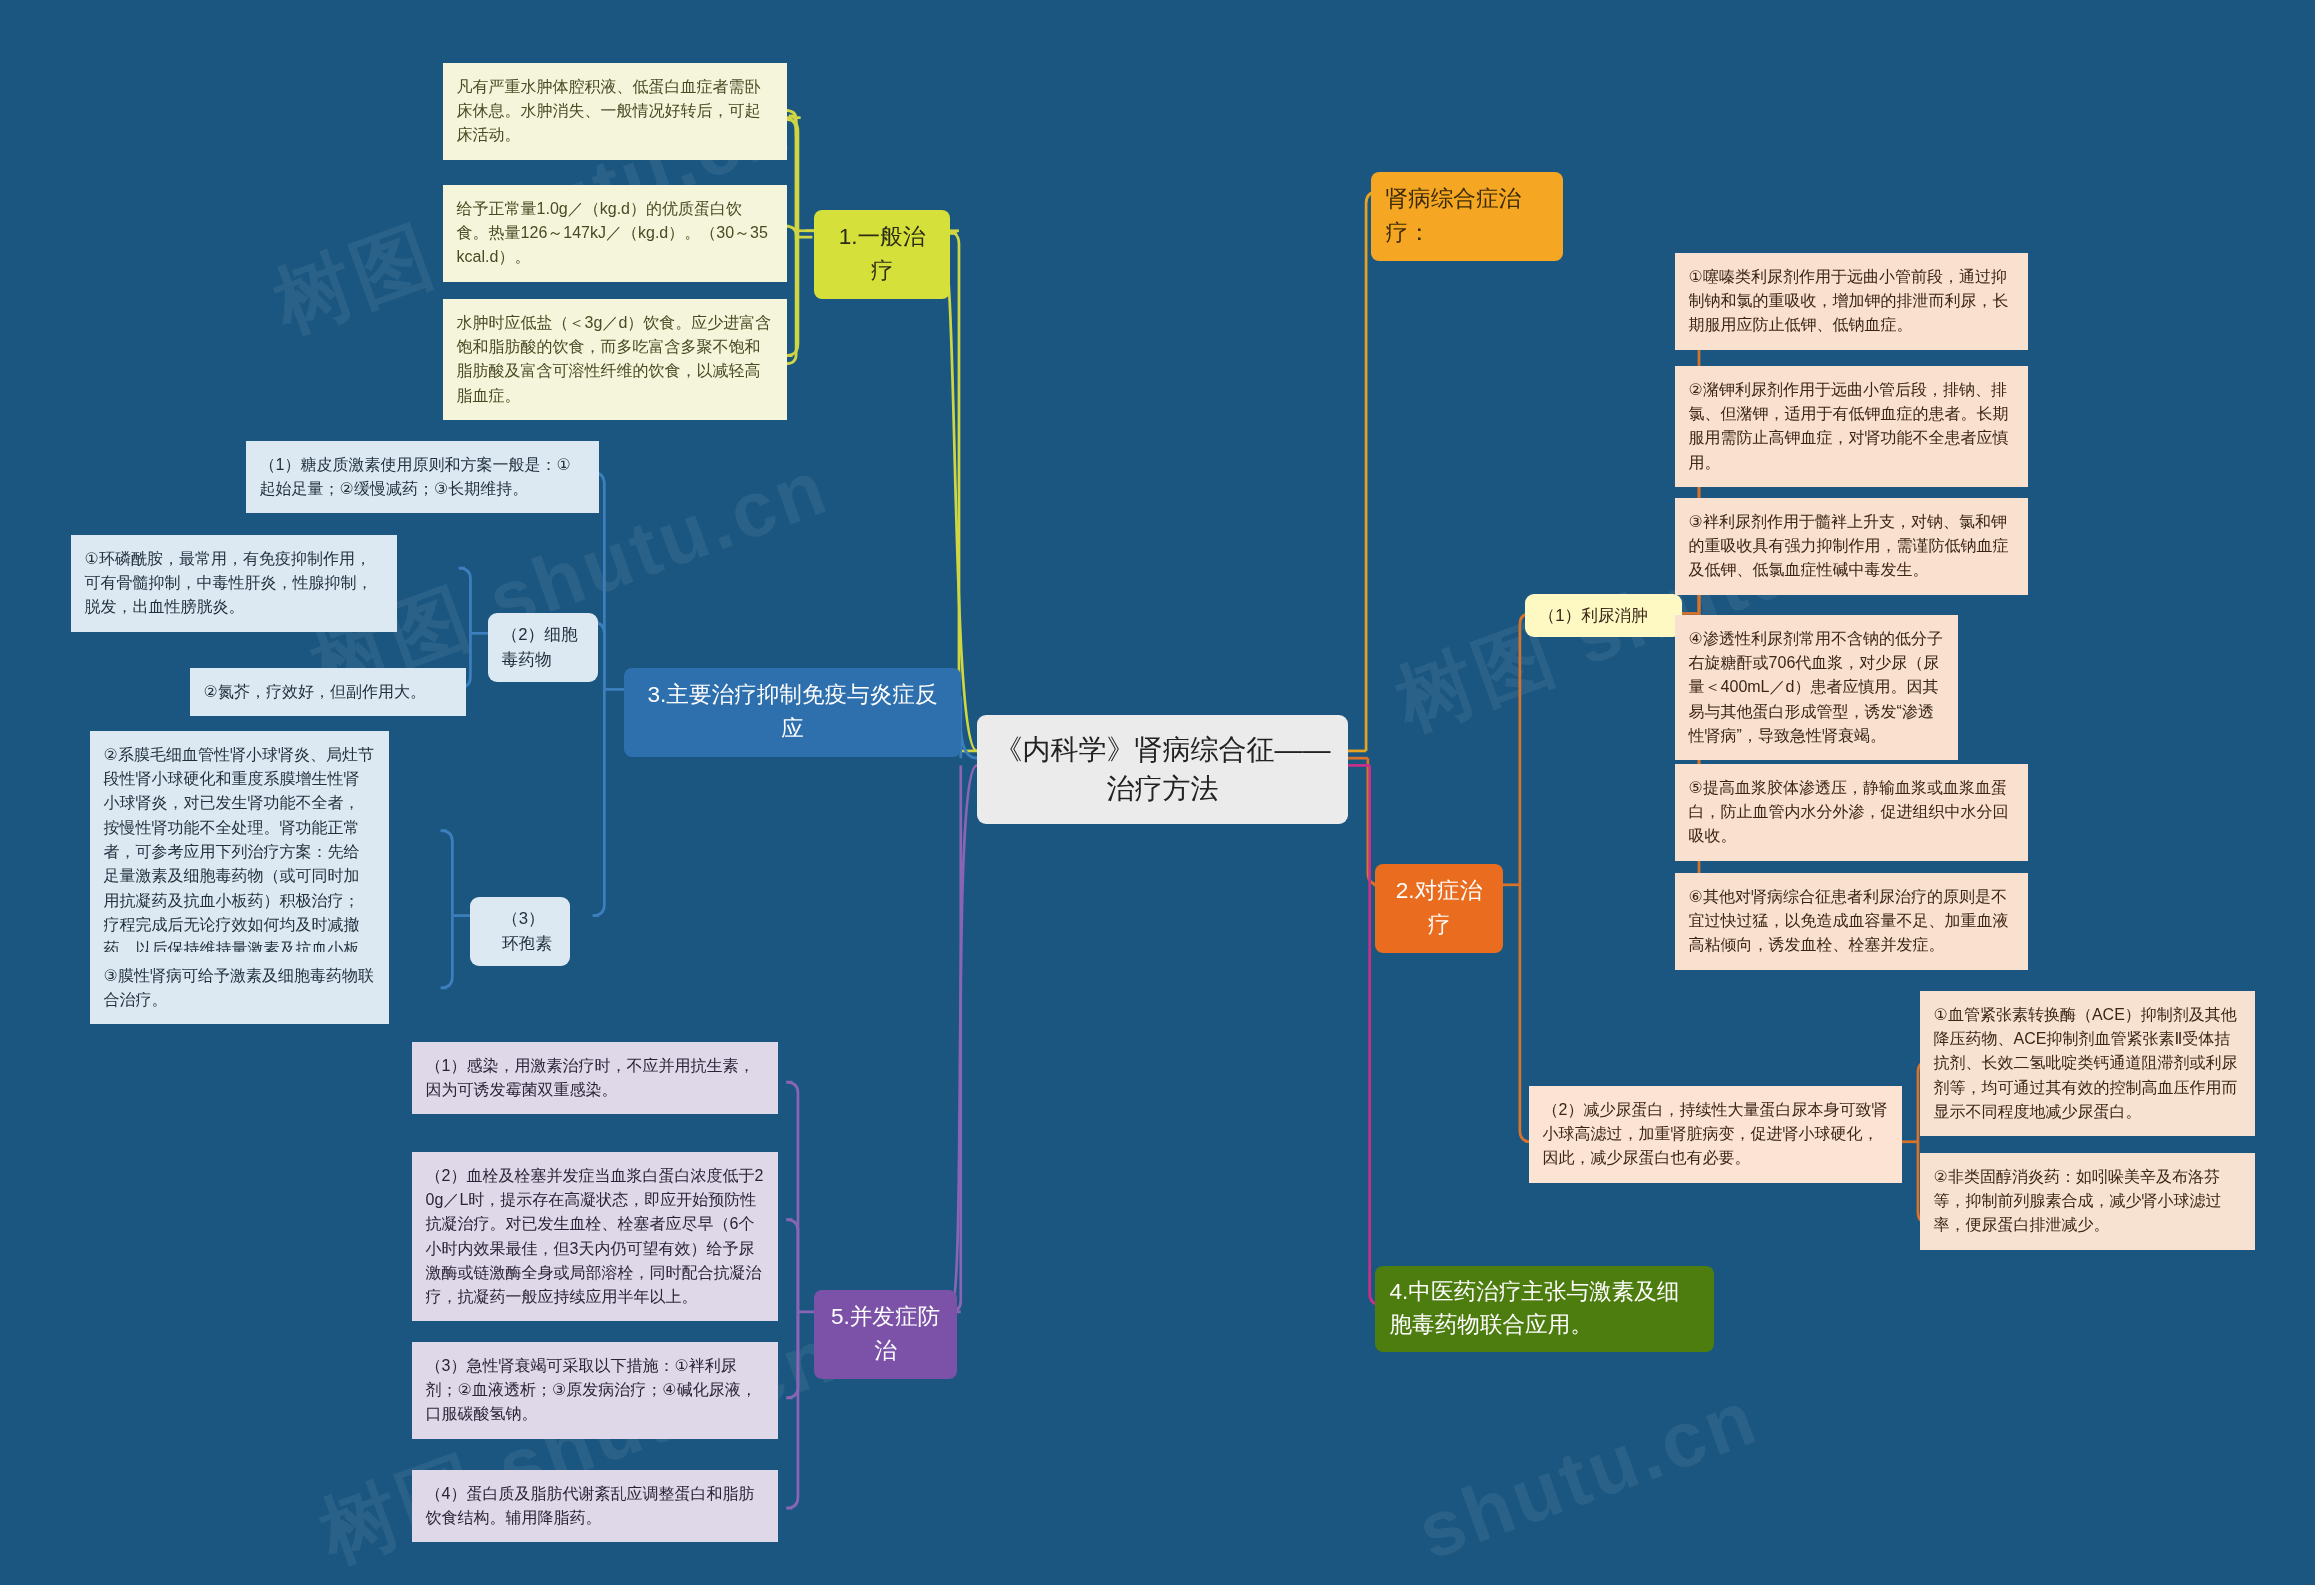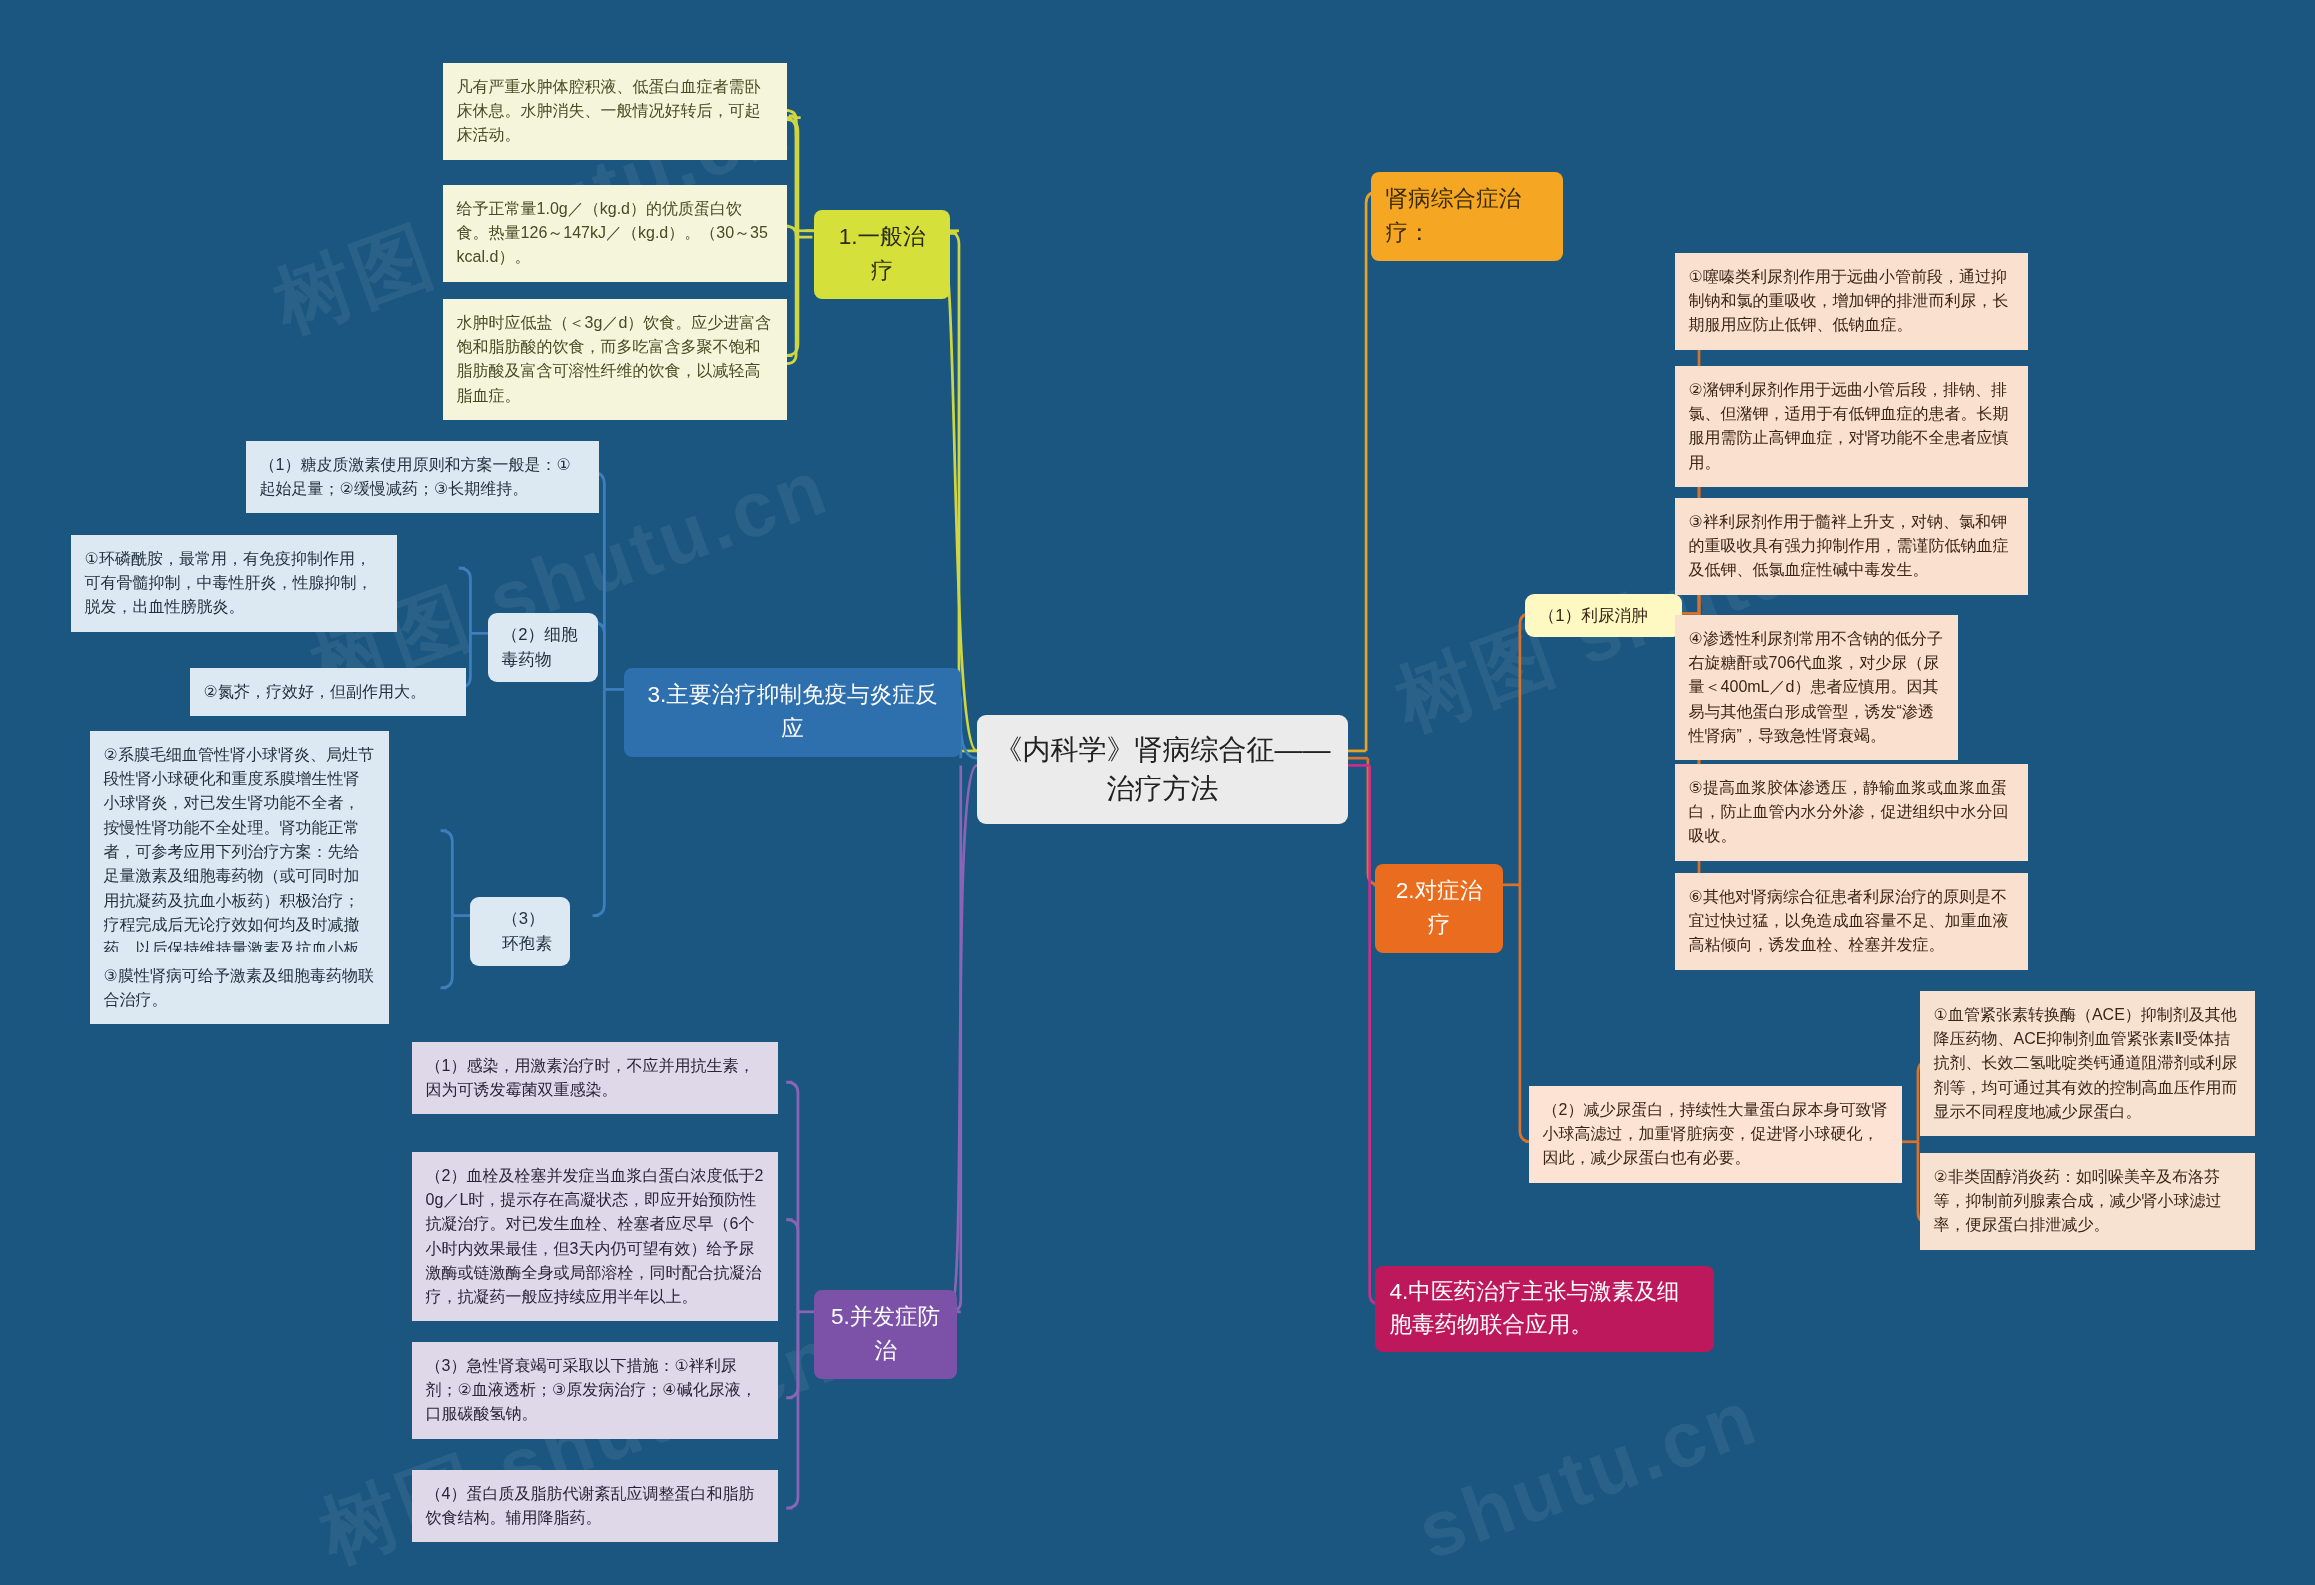--- a/index.html
+++ b/index.html
@@ -64,21 +64,21 @@
     font-size: 22.6px;
     padding: 10px 14.5px;
     border-radius: 8.1px;
     text-align: center;
   }
   .b-green  { background:#d6e03b; color:#2b2b16; }
   .b-blue   { background:#2e6fae; color:#ffffff; }
   .b-purple { background:#7b52a8; color:#ffffff; }
   .b-orange-hdr { background:#f5a623; color:#3a2a05; }
   .b-orange { background:#ea6c1f; color:#ffffff; }
-  .b-pink   { background:#be185d; color:#ffffff; }
+  .b-pink   { background:#4d7c0f; color:#ffffff; }
 
   
   .leaf {
     font-size: 16px;
     padding: 11.8px 13.6px;
     border-radius: 0;
   }
   .leaf-cream  { background:#f5f5dc; color:#4a4a23; }
   .leaf-ice    { background:#dde9f2; color:#1f2f3d; }
   .leaf-lilac  { background:#dfd8e8; color:#2b2338; }

